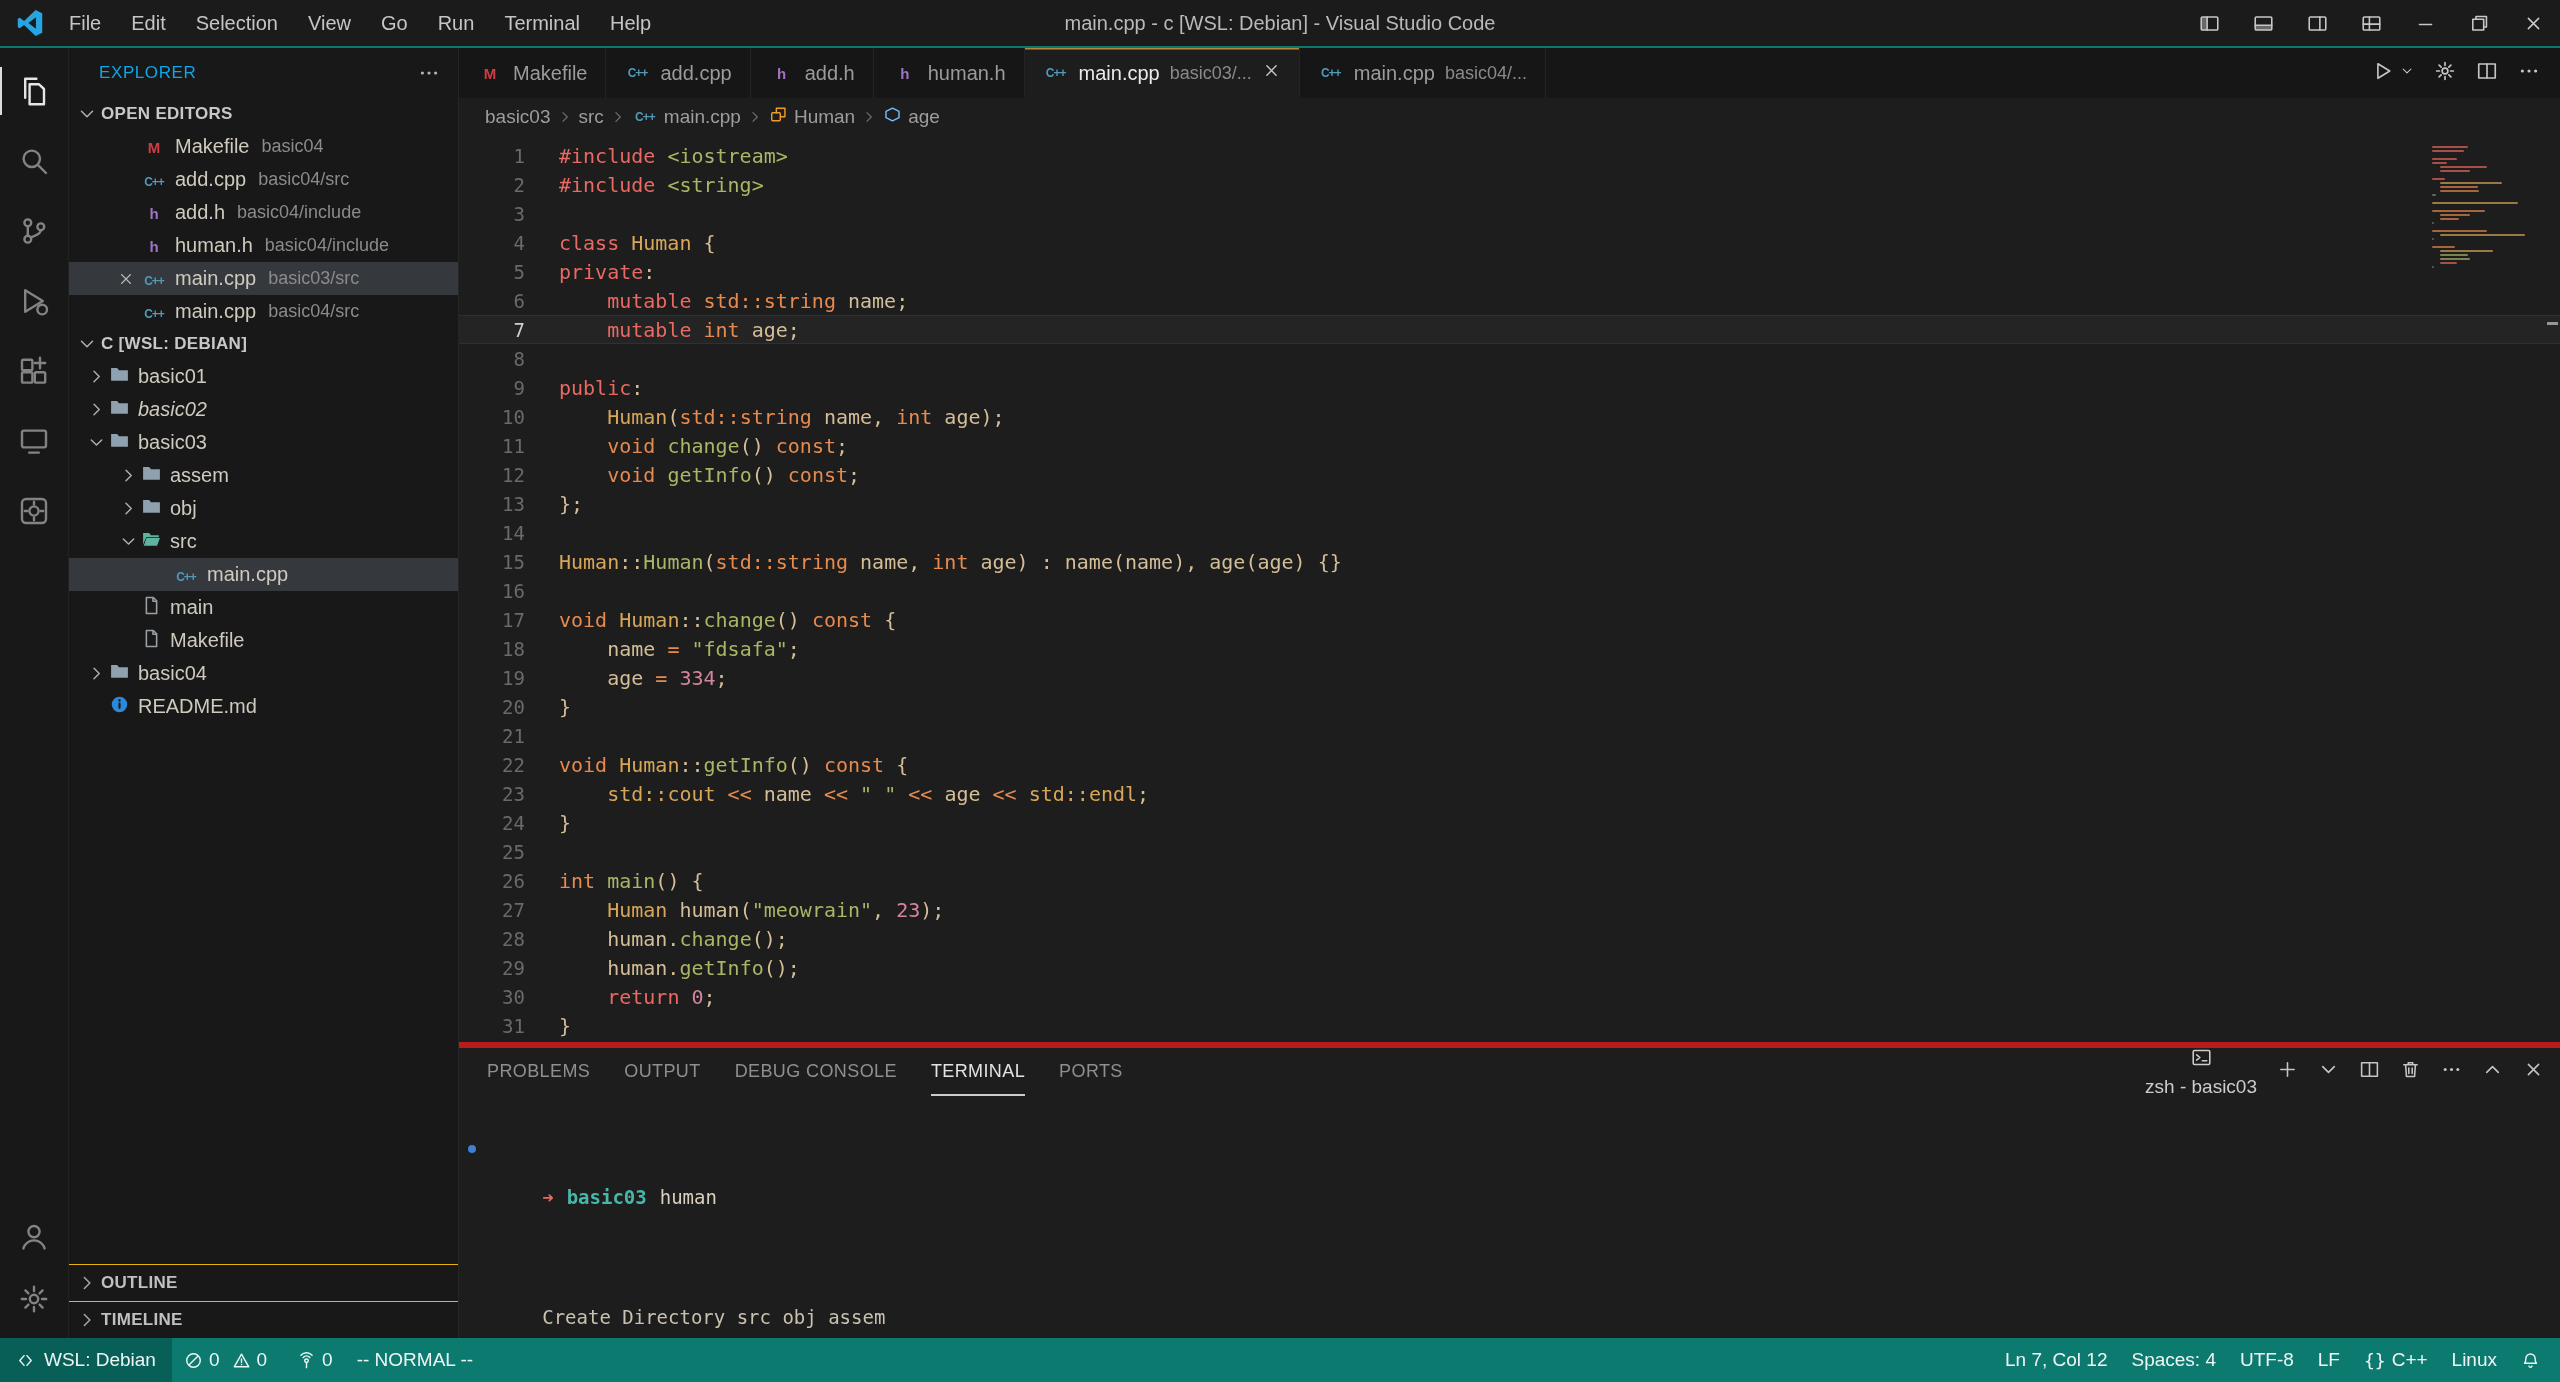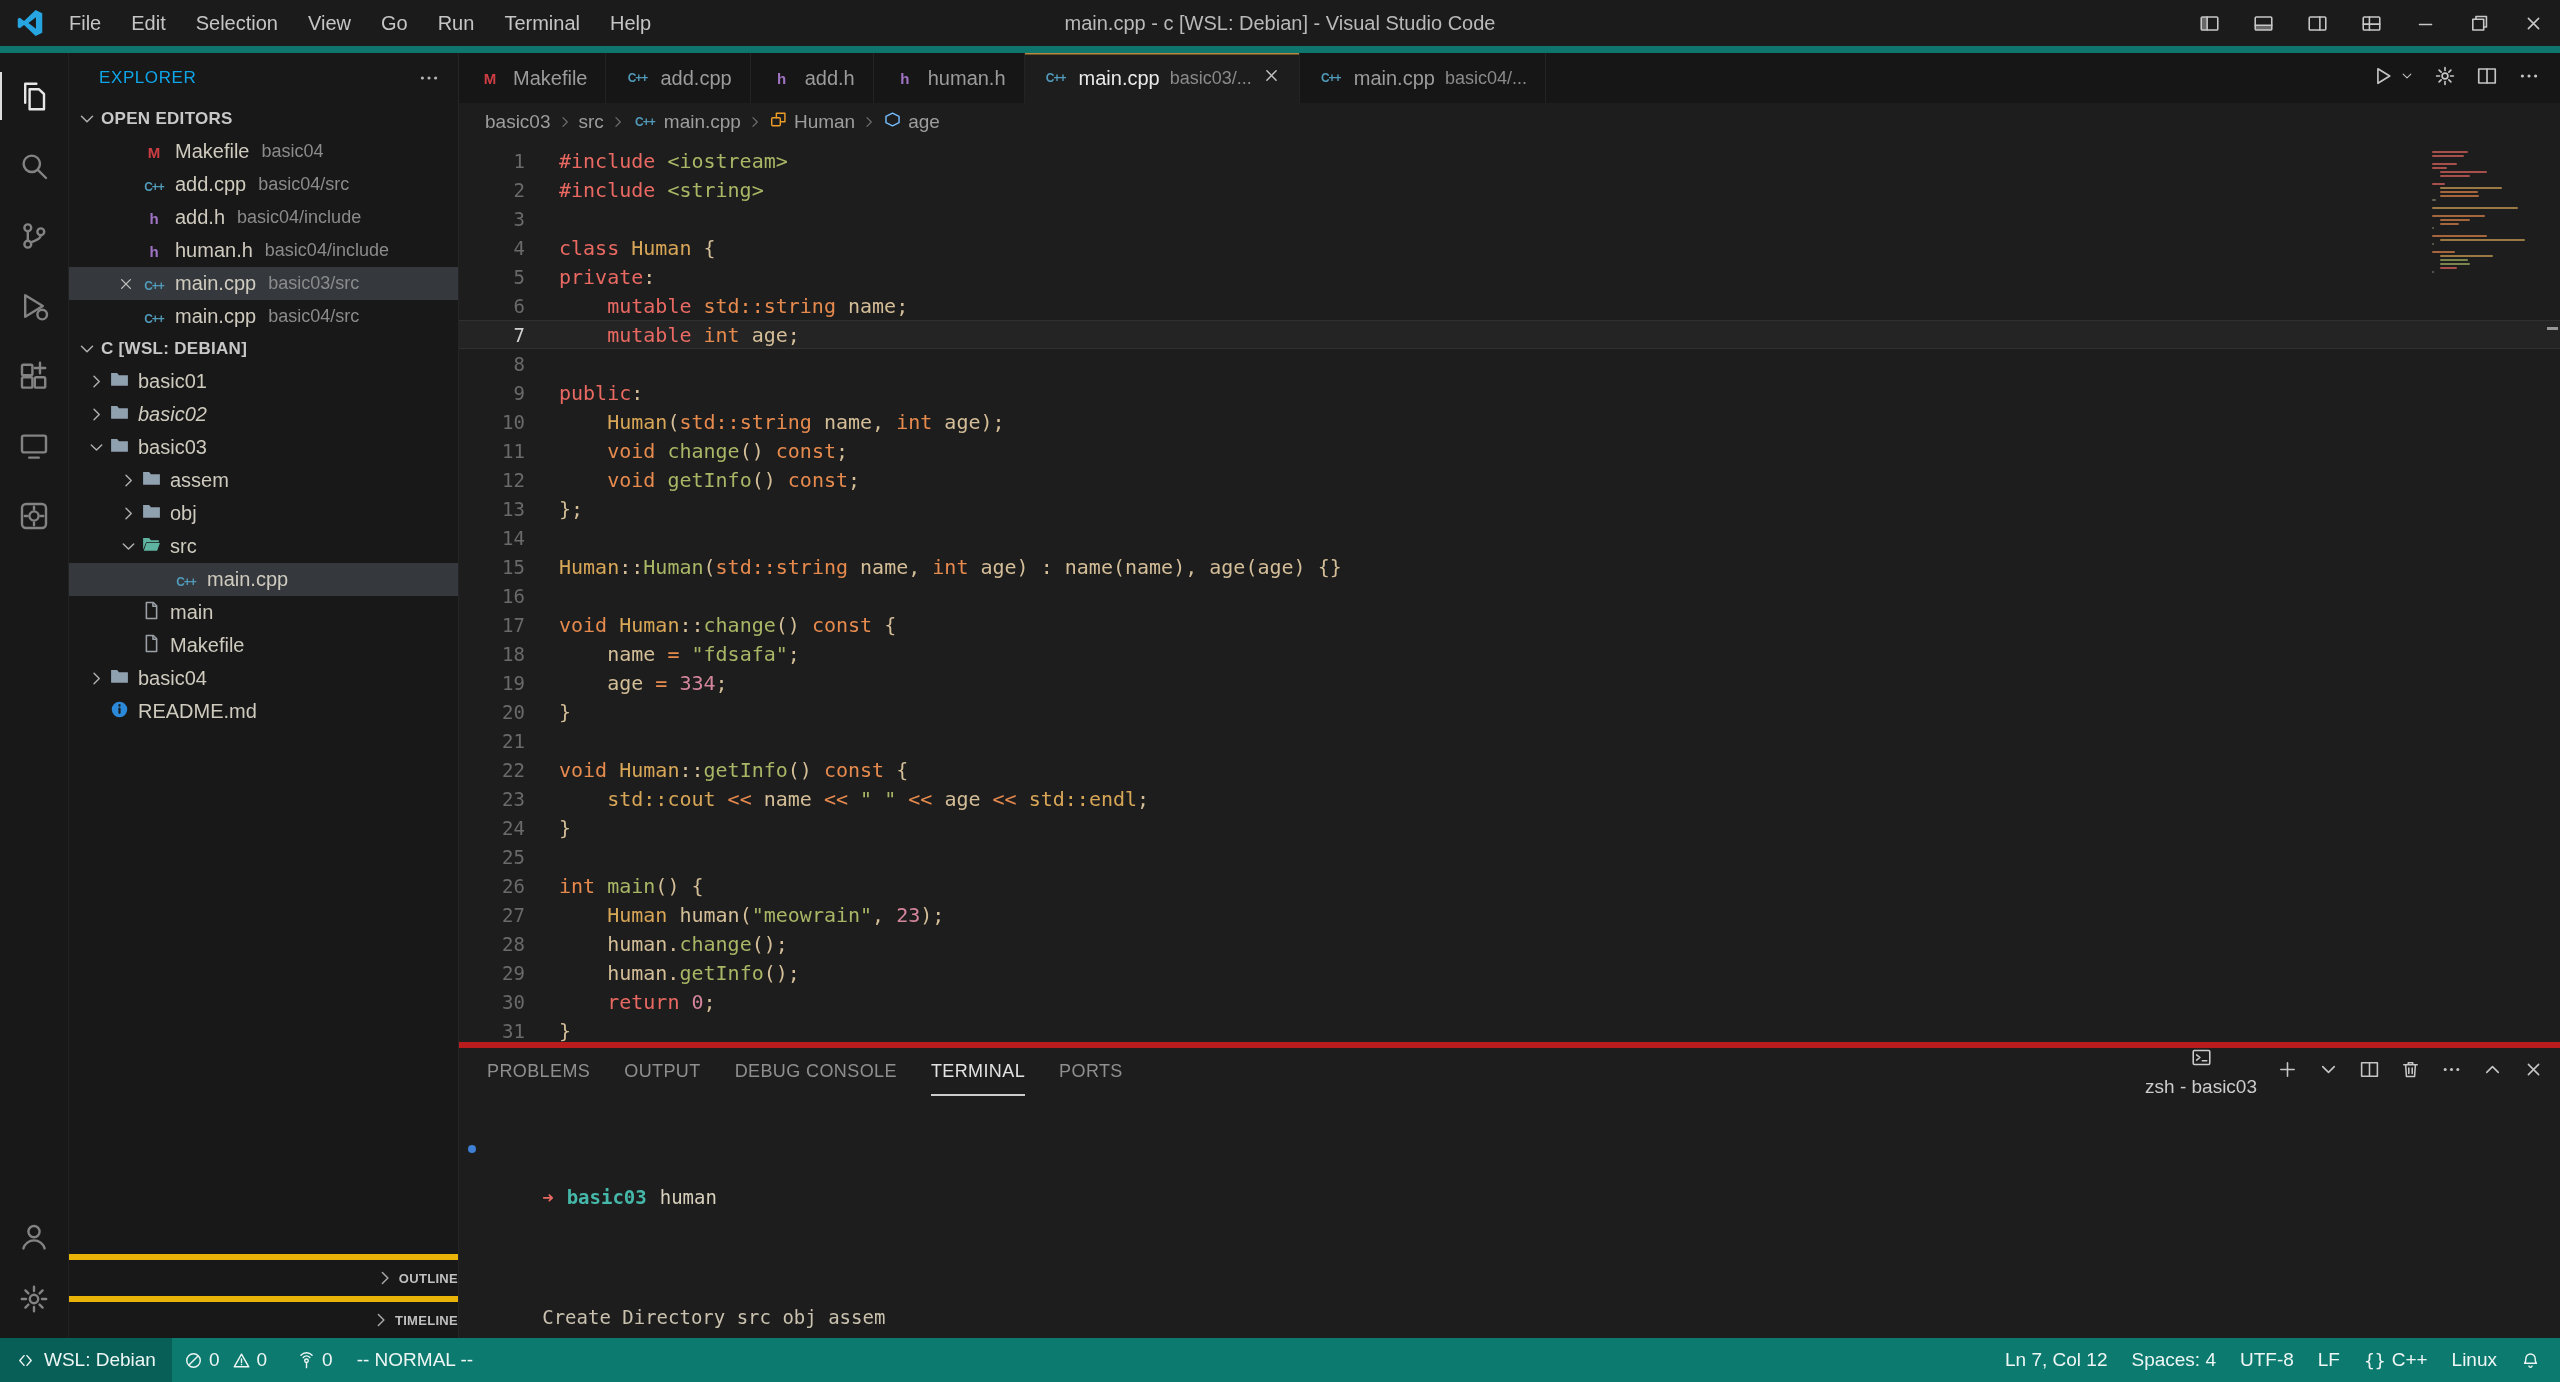--- a/index.html
+++ b/index.html
@@ -9,21 +9,21 @@
 
   
   .icon{display:inline-flex;width:22px;height:22px;flex:none;}
   .icon svg{display:block;width:100%;height:100%;stroke:currentColor;fill:none;stroke-width:1.2;
             stroke-linecap:round;stroke-linejoin:round;}
   .ticon{display:inline-flex;width:26px;justify-content:center;font-weight:700;white-space:nowrap;flex:none;
          font-size:15px;line-height:1;align-items:center;}
   .ticon.small{font-size:12px;letter-spacing:-1px;}
 
   
-  .titlebar{height:46px;background:#1b1b1b;border-bottom:7px solid #0f766e;display:flex;align-items:center;
+  .titlebar{height:46px;background:#1b1b1b;border-bottom:2px solid #0f766e;display:flex;align-items:center;
             position:relative;flex:none;font-size:20px;color:#c5c5c5;}
   .vscode-logo{width:28px;height:28px;margin:0 10px 0 16px;flex:none;display:inline-flex;}
   .vscode-logo svg{width:100%;height:100%;}
   .menus{display:flex;height:100%;}
   .menu-item{display:flex;align-items:center;padding:0 15px;cursor:default;}
   .tb-title{position:absolute;left:50%;transform:translateX(-50%);color:#b9b9b9;pointer-events:none;}
   .win-controls{margin-left:auto;display:flex;height:100%;align-items:center;}
   .wc{width:54px;height:100%;display:flex;align-items:center;justify-content:center;color:#c8c8c8;}
   .wc .icon{width:21px;height:21px;}
 
@@ -52,22 +52,22 @@
   .row{height:33px;display:flex;align-items:center;white-space:nowrap;color:#cfcabe;}
   .row.selected{background:#35393e;}
   .row .chev{width:26px;display:inline-flex;justify-content:center;color:#b0b0b0;flex:none;}
   .row .chev .icon{width:19px;height:19px;}
   .row .f-icon{margin-right:8px;}
   .row .f-icon .icon{width:21px;height:21px;}
   .row .dim{color:#8b8b8b;margin-left:12px;font-size:18px;}
   .row .close-slot{width:30px;display:inline-flex;justify-content:center;color:#c0c0c0;flex:none;}
   .row .close-slot .icon{width:18px;height:18px;}
   .sb-bottom{margin-top:auto;flex:none;}
-  .sb-section{height:36px;border-top:6px solid #eab308;display:flex;align-items:center;font-size:13px;
-              font-weight:700;color:#c0c0c0;padding-left:8px;letter-spacing:.3px;justify-content:flex-end;}
+  .sb-section{height:36px;border-top:1px solid #eab308;display:flex;align-items:center;font-size:17px;
+              font-weight:700;color:#c0c0c0;padding-left:8px;letter-spacing:.3px;}
   .sb-section .icon{width:20px;height:20px;margin-right:4px;color:#a8a8a8;}
 
   
   .editor-col{flex:1;display:flex;flex-direction:column;min-width:0;background:#1d1d1d;}
   .tabbar{height:50px;flex:none;background:#161616;display:flex;align-items:stretch;}
   .tab{display:flex;align-items:center;padding:0 18px;border-right:1px solid #232323;font-size:20px;
        color:#9b9b9b;background:#161616;gap:10px;}
   .tab.active{background:#1d1d1d;color:#eaeaea;box-shadow:inset 0 1.5px 0 #b8873b;}
   .tab .suffix{color:#8a8a8a;font-size:18px;}
   .tab .icon{width:21px;height:21px;}

